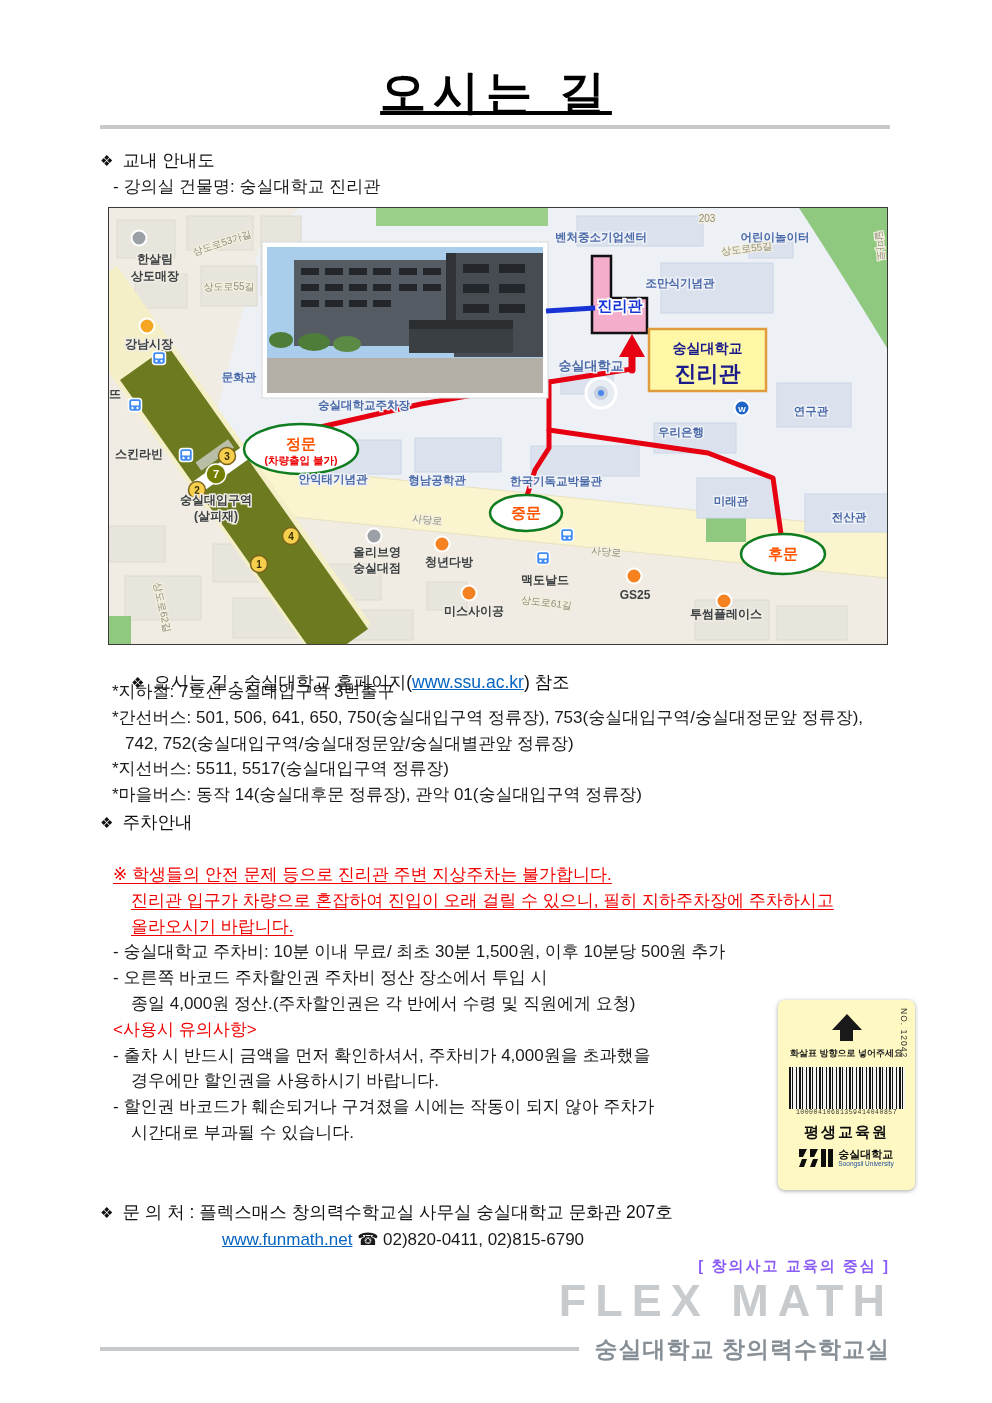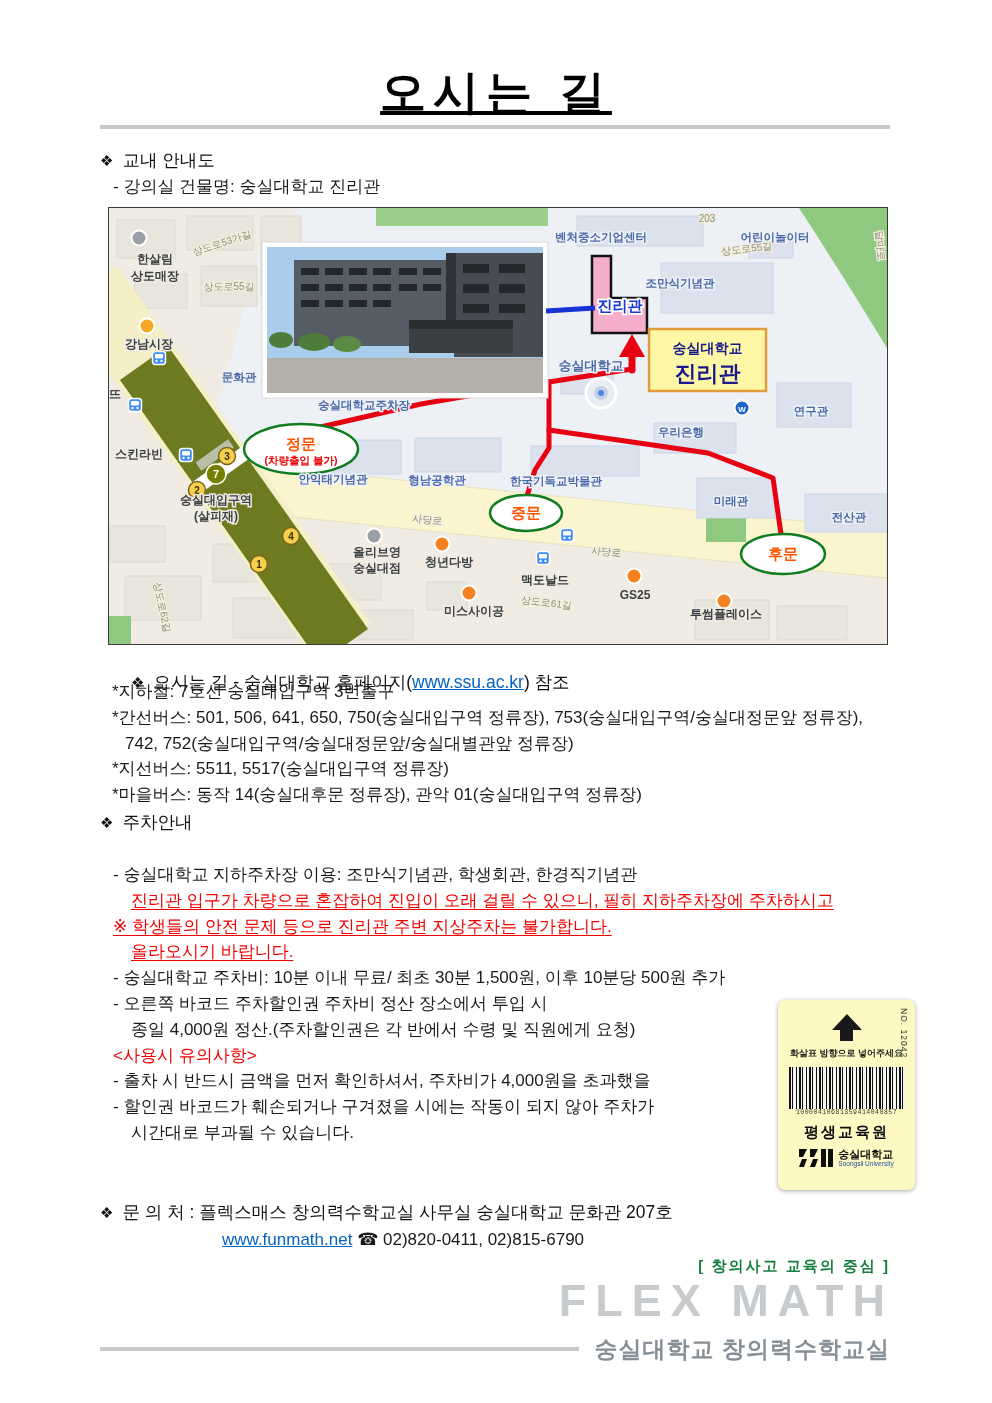--- a/index.html
+++ b/index.html
@@ -41,21 +41,21 @@
   #v-arrow-stem{margin:0 auto;width:13px;height:11px;background:#191919;}
   #v-note{margin-top:6px;font-size:9px;font-weight:700;color:#222;}
   #v-barcode{margin:7px auto 0;width:116px;height:42px;
      background:repeating-linear-gradient(90deg,#111 0 2px,#f4f4f1 2px 3px,#111 3px 4px,#f4f4f1 4px 7px,#111 7px 8px,#f4f4f1 8px 10px);}
   #v-barnum{font-size:6.5px;color:#333;letter-spacing:.5px;font-family:"Liberation Mono","DejaVu Sans Mono",monospace;}
   #v-org{margin-top:7px;font-size:15px;font-weight:800;color:#0d0d0d;letter-spacing:2px;}
   #v-logo-row{margin-top:7px;display:flex;align-items:center;justify-content:center;gap:5px;}
   #v-univ{font-size:11px;font-weight:800;color:#0d0d0d;line-height:11px;text-align:left;}
   #v-univ-en{font-size:6.5px;color:#1f4e9c;text-align:left;}
   
-  #ft-tagline{right:102px;top:1257px;font-size:15px;color:#15803d;font-weight:700;letter-spacing:2px;}
+  #ft-tagline{right:102px;top:1257px;font-size:15px;color:#8b5cf6;font-weight:700;letter-spacing:2px;}
   #ft-brand{right:98px;top:1276px;font-size:45px;font-weight:700;color:#c7cbce;letter-spacing:9px;line-height:1.1;}
   #ft-row{left:100px;right:102px;top:1332px;height:34px;display:flex;align-items:center;}
   #ft-line{flex:1;height:4px;background:#c5c9cb;margin-right:16px;}
   #ft-org{font-size:23px;font-weight:800;color:#878f96;white-space:nowrap;letter-spacing:1px;}
 </style>
 </head>
 <body>
 
 <div id="page">
 
@@ -287,29 +287,29 @@
       <div class="doc-line">*간선버스: 501, 506, 641, 650, 750(숭실대입구역 정류장), 753(숭실대입구역/숭실대정문앞 정류장),</div>
       <div class="doc-line ind1">742, 752(숭실대입구역/숭실대정문앞/숭실대별관앞 정류장)</div>
       <div class="doc-line">*지선버스: 5511, 5517(숭실대입구역 정류장)</div>
       <div class="doc-line">*마을버스: 동작 14(숭실대후문 정류장), 관악 01(숭실대입구역 정류장)</div>
     </div>
 
   <div class="abs sec-head" style="left:100px;top:810px;text-align:center;">
     <span class="bullet">❖</span><span>주차안내</span>
   </div>
   <div class="abs" style="left:100px;top:862px;" id="park-lines">
-      <div class="doc-line ind1">- 숭실대학교 지하주차장 이용: 조만식기념관, 학생회관, 한경직기념관</div>
+      <div class="doc-line ind1 red">※ 학생들의 안전 문제 등으로 진리관 주변 지상주차는 불가합니다.</div>
       <div class="doc-line ind2 red">진리관 입구가 차량으로 혼잡하여 진입이 오래 걸릴 수 있으니, 필히 지하주차장에 주차하시고</div>
-      <div class="doc-line ind1 red">※ 학생들의 안전 문제 등으로 진리관 주변 지상주차는 불가합니다.</div>
       <div class="doc-line ind2 red">올라오시기 바랍니다.</div>
       <div class="doc-line ind1">- 숭실대학교 주차비: 10분 이내 무료/ 최초 30분 1,500원, 이후 10분당 500원 추가</div>
       <div class="doc-line ind1">- 오른쪽 바코드 주차할인권 주차비 정산 장소에서 투입 시</div>
       <div class="doc-line ind2">종일 4,000원 정산.(주차할인권은 각 반에서 수령 및 직원에게 요청)</div>
       <div class="doc-line ind1 redtitle">&lt;사용시 유의사항&gt;</div>
       <div class="doc-line ind1">- 출차 시 반드시 금액을 먼저 확인하셔서, 주차비가 4,000원을 초과했을</div>
+      <div class="doc-line ind2">경우에만 할인권을 사용하시기 바랍니다.</div>
       <div class="doc-line ind1">- 할인권 바코드가 훼손되거나 구겨졌을 시에는 작동이 되지 않아 주차가</div>
       <div class="doc-line ind2">시간대로 부과될 수 있습니다.</div>
     </div>
 
   <div id="voucher" class="abs">
     <div id="voucher-no">NO. 12042</div>
     <div id="v-arrow-head"></div>
     <div id="v-arrow-stem"></div>
     <div id="v-note">화살표 방향으로 넣어주세요</div>
     <div id="v-barcode"></div>

